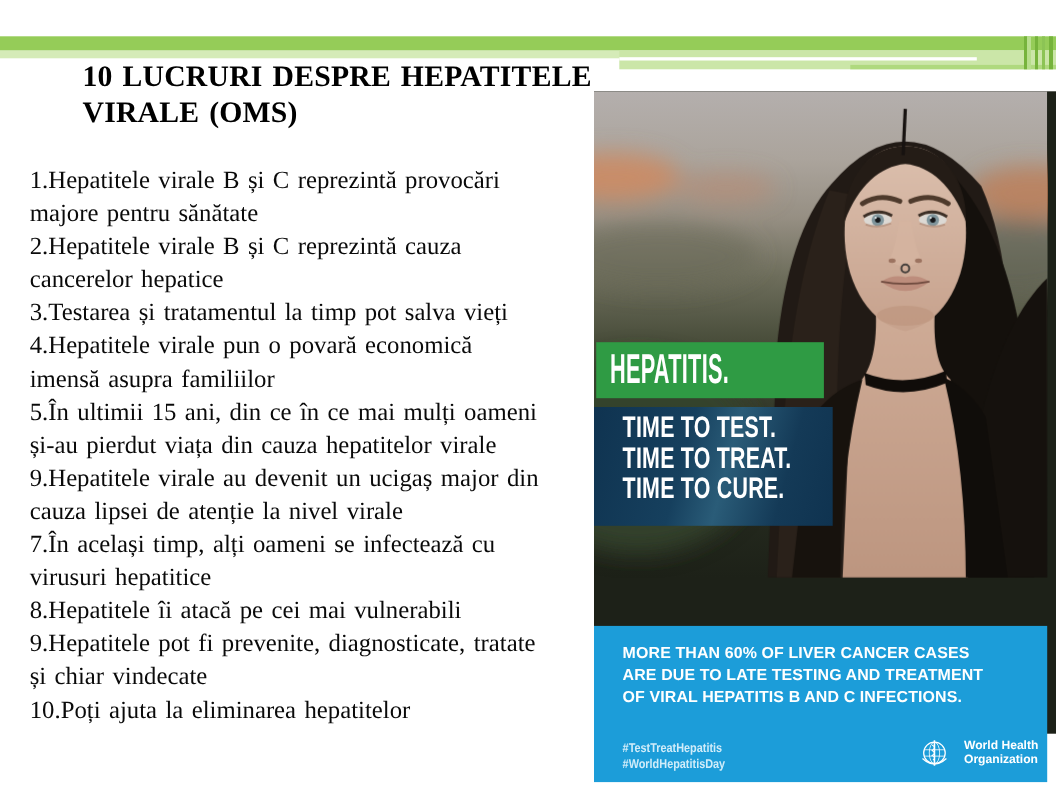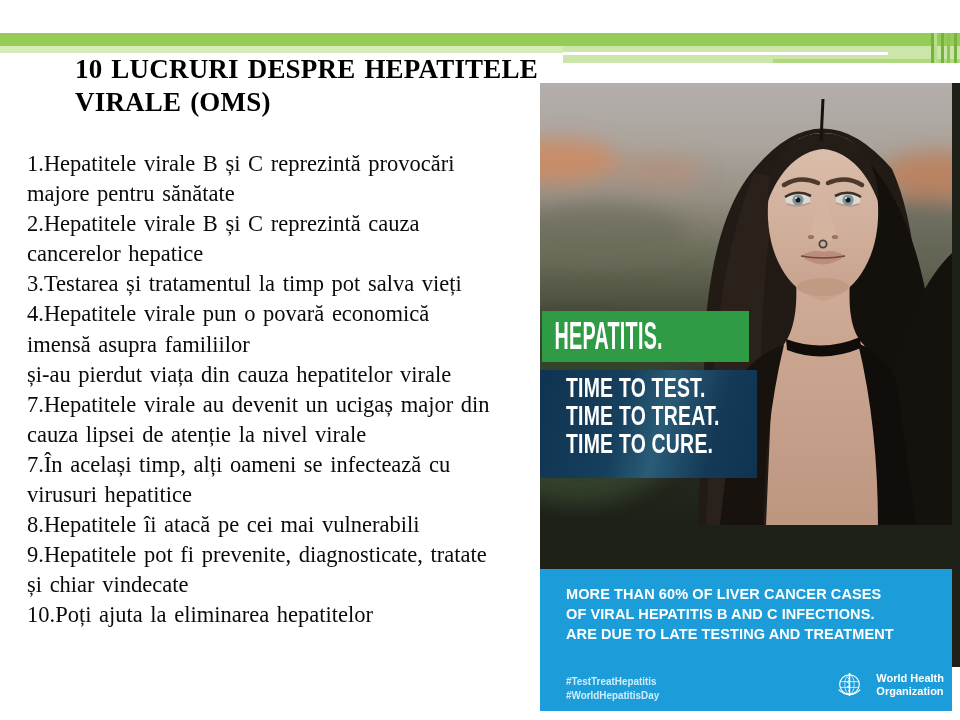--- a/index.html
+++ b/index.html
@@ -57,22 +57,23 @@
 
   <div class="title">10 LUCRURI DESPRE HEPATITELE VIRALE (OMS)</div>
   <div class="facts">
       <div class="fact-line">1.Hepatitele virale B și C reprezintă provocări</div>
       <div class="fact-line">majore pentru sănătate</div>
       <div class="fact-line">2.Hepatitele virale B și C reprezintă cauza</div>
       <div class="fact-line">cancerelor hepatice</div>
       <div class="fact-line">3.Testarea și tratamentul la timp pot salva vieți</div>
       <div class="fact-line">4.Hepatitele virale pun o povară economică</div>
       <div class="fact-line">imensă asupra familiilor</div>
+      <div class="fact-line">5.În ultimii 15 ani, din ce în ce mai mulți oameni</div>
       <div class="fact-line">și-au pierdut viața din cauza hepatitelor virale</div>
-      <div class="fact-line">7.Hepatitele virale au devenit un ucigaș major din</div>
+      <div class="fact-line">9.Hepatitele virale au devenit un ucigaș major din</div>
       <div class="fact-line">cauza lipsei de atenție la nivel virale</div>
       <div class="fact-line">7.În același timp, alți oameni se infectează cu</div>
       <div class="fact-line">virusuri hepatitice</div>
       <div class="fact-line">8.Hepatitele îi atacă pe cei mai vulnerabili</div>
       <div class="fact-line">9.Hepatitele pot fi prevenite, diagnosticate, tratate</div>
       <div class="fact-line">și chiar vindecate</div>
       <div class="fact-line">10.Poți ajuta la eliminarea hepatitelor</div>
     </div>
 
   <div class="poster">
@@ -159,22 +160,22 @@
       <div class="lines">
           <div class="time-line">TIME TO TEST.</div>
           <div class="time-line">TIME TO TREAT.</div>
           <div class="time-line">TIME TO CURE.</div>
         </div>
     </div>
 
     <div class="blueband">
       <div class="stat">
           <div class="stat-line">MORE THAN 60% OF LIVER CANCER CASES</div>
+          <div class="stat-line">ARE DUE TO LATE TESTING AND TREATMENT</div>
           <div class="stat-line">OF VIRAL HEPATITIS B AND C INFECTIONS.</div>
-          <div class="stat-line">ARE DUE TO LATE TESTING AND TREATMENT</div>
         </div>
       <div class="hashtags">
           <div class="hash-line">#TestTreatHepatitis</div>
           <div class="hash-line">#WorldHepatitisDay</div>
         </div>
       <div class="who">
         <svg class="who-emblem" viewBox="0 0 40 40" xmlns="http://www.w3.org/2000/svg">
           <circle cx="20" cy="20" r="13.5" stroke="#fff" stroke-width="1.6" fill="none"></circle>
           <path d="M7,16 H33 M7,24 H33" stroke="#fff" stroke-width="1" fill="none"></path>
           <ellipse cx="20" cy="20" rx="6.5" ry="13.5" stroke="#fff" stroke-width="1" fill="none"></ellipse>

